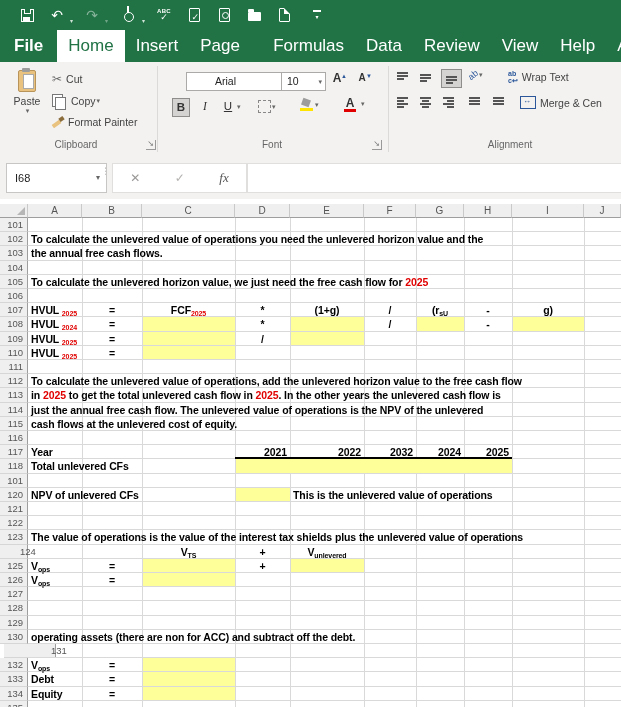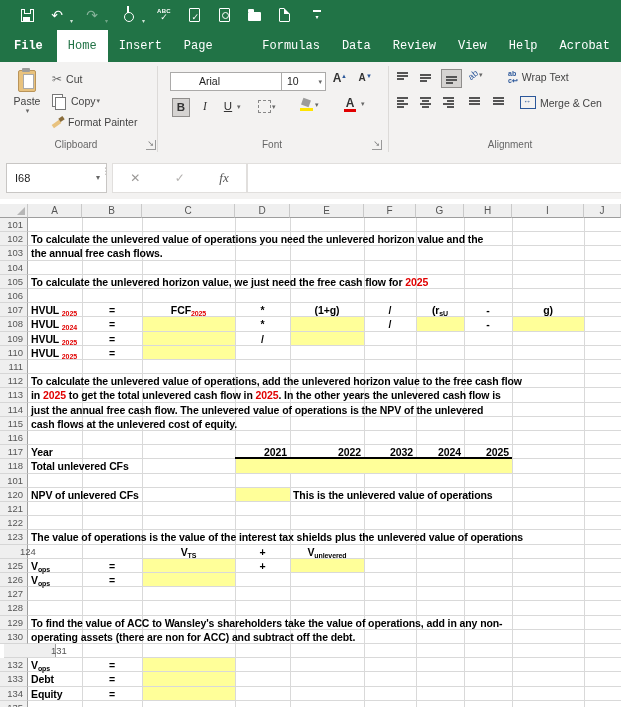--- a/index.html
+++ b/index.html
@@ -28,21 +28,21 @@
   .abc .t{font-size:6px;font-weight:bold;letter-spacing:.3px;}
   .abc .c{font-size:9px;margin-top:-1px;}
   .touch{width:8px;height:8px;border:1.5px solid #fff;border-radius:50%;position:relative;margin-top:4px;}
   .touch:before{content:"";position:absolute;left:2px;top:-7px;width:1.5px;height:7px;background:#fff;}
   .bar-dd{display:flex;flex-direction:column;align-items:center;line-height:1;}
   .bar-dd .b{width:8px;height:1.5px;background:#fff;margin-bottom:2px;}
   .bar-dd .a{font-size:6px;color:#fff;}
 
   
   #tabrow{position:absolute;left:0;top:30px;width:621px;height:32px;background:#217346;display:flex;align-items:stretch;}
-  .tab{padding:0 11px;line-height:32px;color:#fff;font-size:12px;cursor:default;font-family:Liberation Mono, monospace;}
+  .tab{padding:0 11px;line-height:32px;color:#fff;font-size:17px;cursor:default;}
   .tab.filetab{font-weight:bold;padding:0 14px;}
   .tab.active{background:#fff;color:#217346;}
 
   
   #ribbon{position:absolute;left:0;top:62px;width:621px;height:96px;background:#f3f2f1;
           border-bottom:1px solid #d2d0ce;color:#444;font-size:10.5px;}
   .gsep{position:absolute;top:4px;height:86px;width:1px;background:#dcdad8;}
   .glabel{position:absolute;top:77px;width:120px;text-align:center;font-size:10px;color:#666;}
   .launcher{position:absolute;top:78px;font-size:8px;color:#777;width:9px;height:9px;border-right:1px solid #999;border-bottom:1px solid #999;line-height:7px;text-align:center;}
   .rbtn{position:absolute;display:flex;align-items:center;color:#444;white-space:nowrap;}
@@ -176,21 +176,21 @@
       <span class="smdd">▾</span>
     </div>
     <div class="rbtn" style="left:52px;top:54px;">
       <span class="rico brushic"></span>
       <span>Format Painter</span>
     </div>
     <div class="glabel" style="left:16px;">Clipboard</div>
     <div class="launcher" style="left:146px;">↘</div>
     <div class="gsep" style="left:157px;"></div>
 
-    <div class="combo" style="left:170px;top:10px;width:103px;padding-left:28px;">
+    <div class="combo" style="left:186px;top:10px;width:103px;padding-left:28px;">
       <span>Arial</span><span class="car">▾</span>
     </div>
     <div class="combo" style="left:281px;top:10px;width:38px;">
       <span>10</span><span class="car">▾</span>
     </div>
     <div class="rbtn" style="left:330px;top:10px;">
       <span class="fontA">A<span class="aArrow">▲</span></span>
     </div>
     <div class="rbtn" style="left:355px;top:10px;">
       <span class="fontA" style="font-size:10px;">A<span class="aArrow">▼</span></span>
@@ -424,21 +424,20 @@
       <div class="cellt" style="top: 345.6px; height: 14.2px; line-height: 14.2px; left: 235px; width: 55px; text-align: center;"><span>+</span></div>
       <div class="cellt" style="top: 345.6px; height: 14.2px; line-height: 14.2px; left: 290px; width: 74px; text-align: center;"><span>V</span><span class="sub">unlevered</span></div>
       <div class="cellt" style="top: 359.8px; height: 14.2px; line-height: 14.2px; left: 31px;"><span>V</span><span class="sub">ops</span></div>
       <div class="cellt" style="top: 359.8px; height: 14.2px; line-height: 14.2px; left: 82px; width: 60px; text-align: center;"><span>=</span></div>
       <div class="fill" style="left: 143px; top: 359.8px; width: 92px; height: 13.2px; background: rgb(255, 255, 153);"></div>
       <div class="cellt" style="top: 359.8px; height: 14.2px; line-height: 14.2px; left: 235px; width: 55px; text-align: center;"><span>+</span></div>
       <div class="fill" style="left: 291px; top: 359.8px; width: 73px; height: 13.2px; background: rgb(255, 255, 153);"></div>
       <div class="cellt" style="top: 374px; height: 14.2px; line-height: 14.2px; left: 31px;"><span>V</span><span class="sub">ops</span></div>
       <div class="cellt" style="top: 374px; height: 14.2px; line-height: 14.2px; left: 82px; width: 60px; text-align: center;"><span>=</span></div>
       <div class="fill" style="left: 143px; top: 374px; width: 92px; height: 13.2px; background: rgb(255, 255, 153);"></div>
-      <div class="cellt" style="top: 416.6px; height: 14.2px; line-height: 14.2px; left: 31px;"><span>To find the value of ACC to Wansley's shareholders take the value of operations, add in any non-</span></div>
       <div class="cellt" style="top: 430.8px; height: 14.2px; line-height: 14.2px; left: 31px;"><span>operating assets (there are non for ACC) and subtract off the debt.</span></div>
       <div class="cellt" style="top: 459.2px; height: 14.2px; line-height: 14.2px; left: 31px;"><span>V</span><span class="sub">ops</span></div>
       <div class="cellt" style="top: 459.2px; height: 14.2px; line-height: 14.2px; left: 82px; width: 60px; text-align: center;"><span>=</span></div>
       <div class="fill" style="left: 143px; top: 459.2px; width: 92px; height: 13.2px; background: rgb(255, 255, 153);"></div>
       <div class="cellt" style="top: 473.4px; height: 14.2px; line-height: 14.2px; left: 31px;"><span>Debt</span></div>
       <div class="cellt" style="top: 473.4px; height: 14.2px; line-height: 14.2px; left: 82px; width: 60px; text-align: center;"><span>=</span></div>
       <div class="fill" style="left: 143px; top: 473.4px; width: 92px; height: 13.2px; background: rgb(255, 255, 153);"></div>
       <div class="cellt" style="top: 487.6px; height: 14.2px; line-height: 14.2px; left: 31px;"><span>Equity</span></div>
       <div class="cellt" style="top: 487.6px; height: 14.2px; line-height: 14.2px; left: 82px; width: 60px; text-align: center;"><span>=</span></div>
       <div class="fill" style="left: 143px; top: 487.6px; width: 92px; height: 13.2px; background: rgb(255, 255, 153);"></div>

